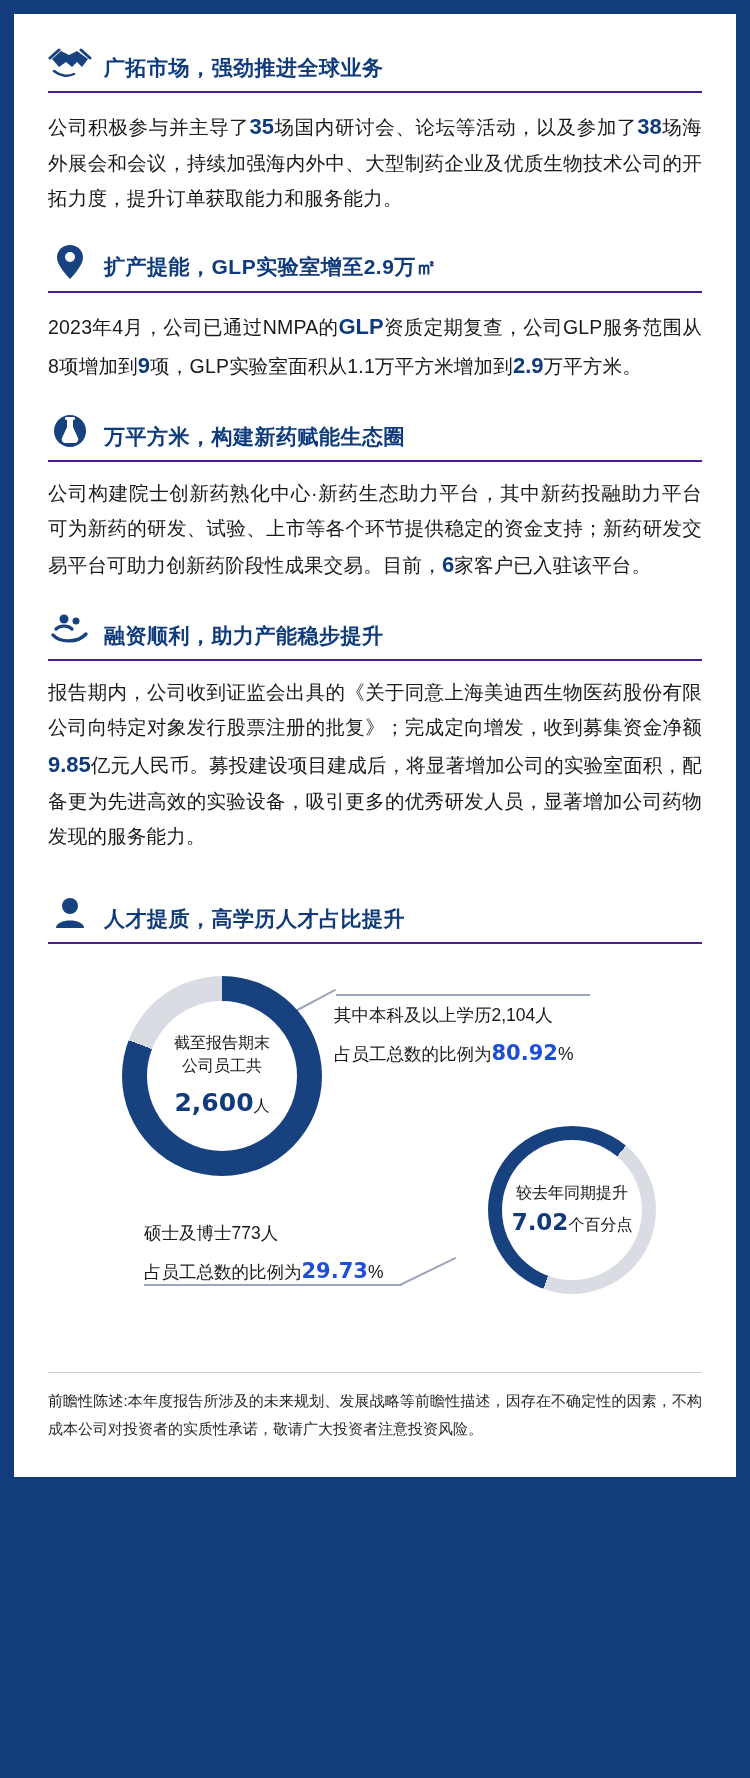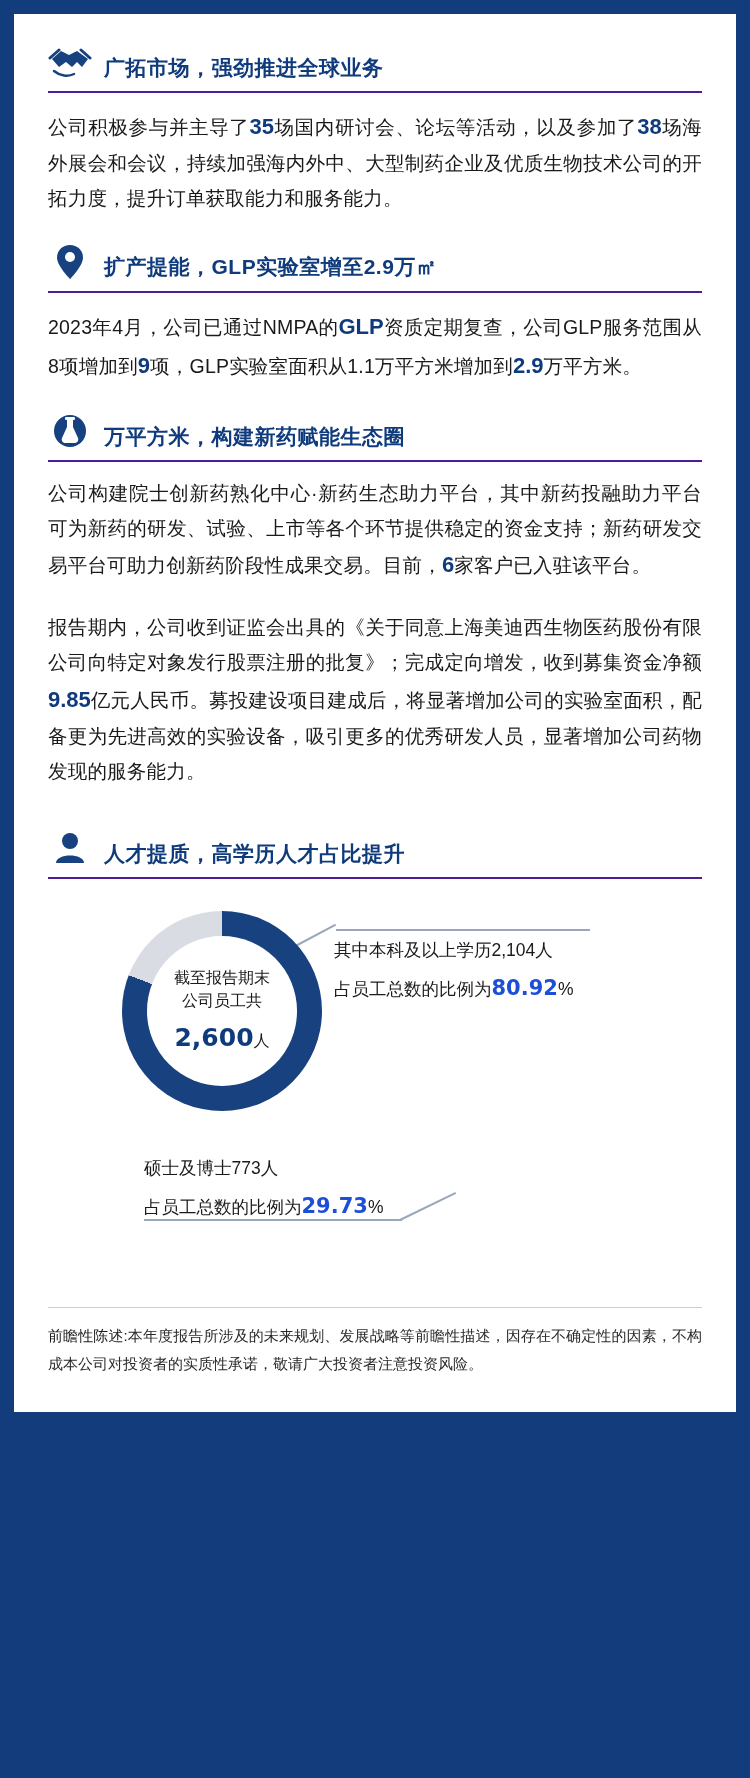--- a/index.html
+++ b/index.html
@@ -228,20 +228,31 @@
           </svg>
         </span>
         <span class="sec-title">万平方米，构建新药赋能生态圈</span>
       </div>
       <p class="body-text">
         <span>公司构建院士创新药熟化中心·新药生态助力平台，其中新药投融助力平台可为新药的研发、试验、上市等各个环节提供稳定的资金支持；新药研发交易平台可助力创新药阶段性成果交易。目前，</span><span class="hl">6</span><span>家客户已入驻该平台。</span>
       </p>
     </div>
 
     <div class="section">
+      <div class="sec-head">
+        <span class="icon">
+          <svg width="40" height="34" viewBox="0 0 40 34">
+            <circle cx="14" cy="6" r="4.5" fill="#17427f"></circle>
+            <circle cx="26" cy="8" r="3.5" fill="#17427f"></circle>
+            <path d="M6 16 C10 12 18 12 22 16" stroke="#17427f" stroke-width="3.2" fill="none" stroke-linecap="round"></path>
+            <path d="M3 22 C10 30 28 30 36 21" stroke="#17427f" stroke-width="3.4" fill="none" stroke-linecap="round"></path>
+          </svg>
+        </span>
+        <span class="sec-title">融资顺利，助力产能稳步提升</span>
+      </div>
       <p class="body-text">
         <span>报告期内，公司收到证监会出具的《关于同意上海美迪西生物医药股份有限公司向特定对象发行股票注册的批复》；完成定向增发，收到募集资金净额</span><span class="hl">9.85</span><span>亿元人民币。募投建设项目建成后，将显著增加公司的实验室面积，配备更为先进高效的实验设备，吸引更多的优秀研发人员，显著增加公司药物发现的服务能力。</span>
       </p>
     </div>
 
     <div class="section" style="margin-top:40px;">
       <div class="sec-head">
         <span class="icon">
           <svg width="34" height="36" viewBox="0 0 34 36">
             <circle cx="17" cy="11" r="8" fill="#17427f"></circle>
@@ -259,20 +270,26 @@
         <div class="cl-line" style="left:96px; top:330px; width:258px; height:2px;"></div>
 
         <div class="donut-big">
           <div class="inner">
             <span>截至报告期末</span><br>
             <span>公司员工共</span>
             <span class="big-num"><span>2,600</span><span class="unit">人</span></span>
           </div>
         </div>
 
+        <div class="donut-small">
+          <div class="inner">
+            <span>较去年同期提升</span>
+            <span class="big-num"><span>7.02</span><span class="unit">个百分点</span></span>
+          </div>
+        </div>
 
         <div class="callout top-right">
           <div>其中本科及以上学历2,104人</div>
           <div><span>占员工总数的比例为</span><span class="num">80.92</span><span>%</span></div>
         </div>
 
         <div class="callout bottom-left">
           <div>硕士及博士773人</div>
           <div><span>占员工总数的比例为</span><span class="num">29.73</span><span>%</span></div>
         </div>

